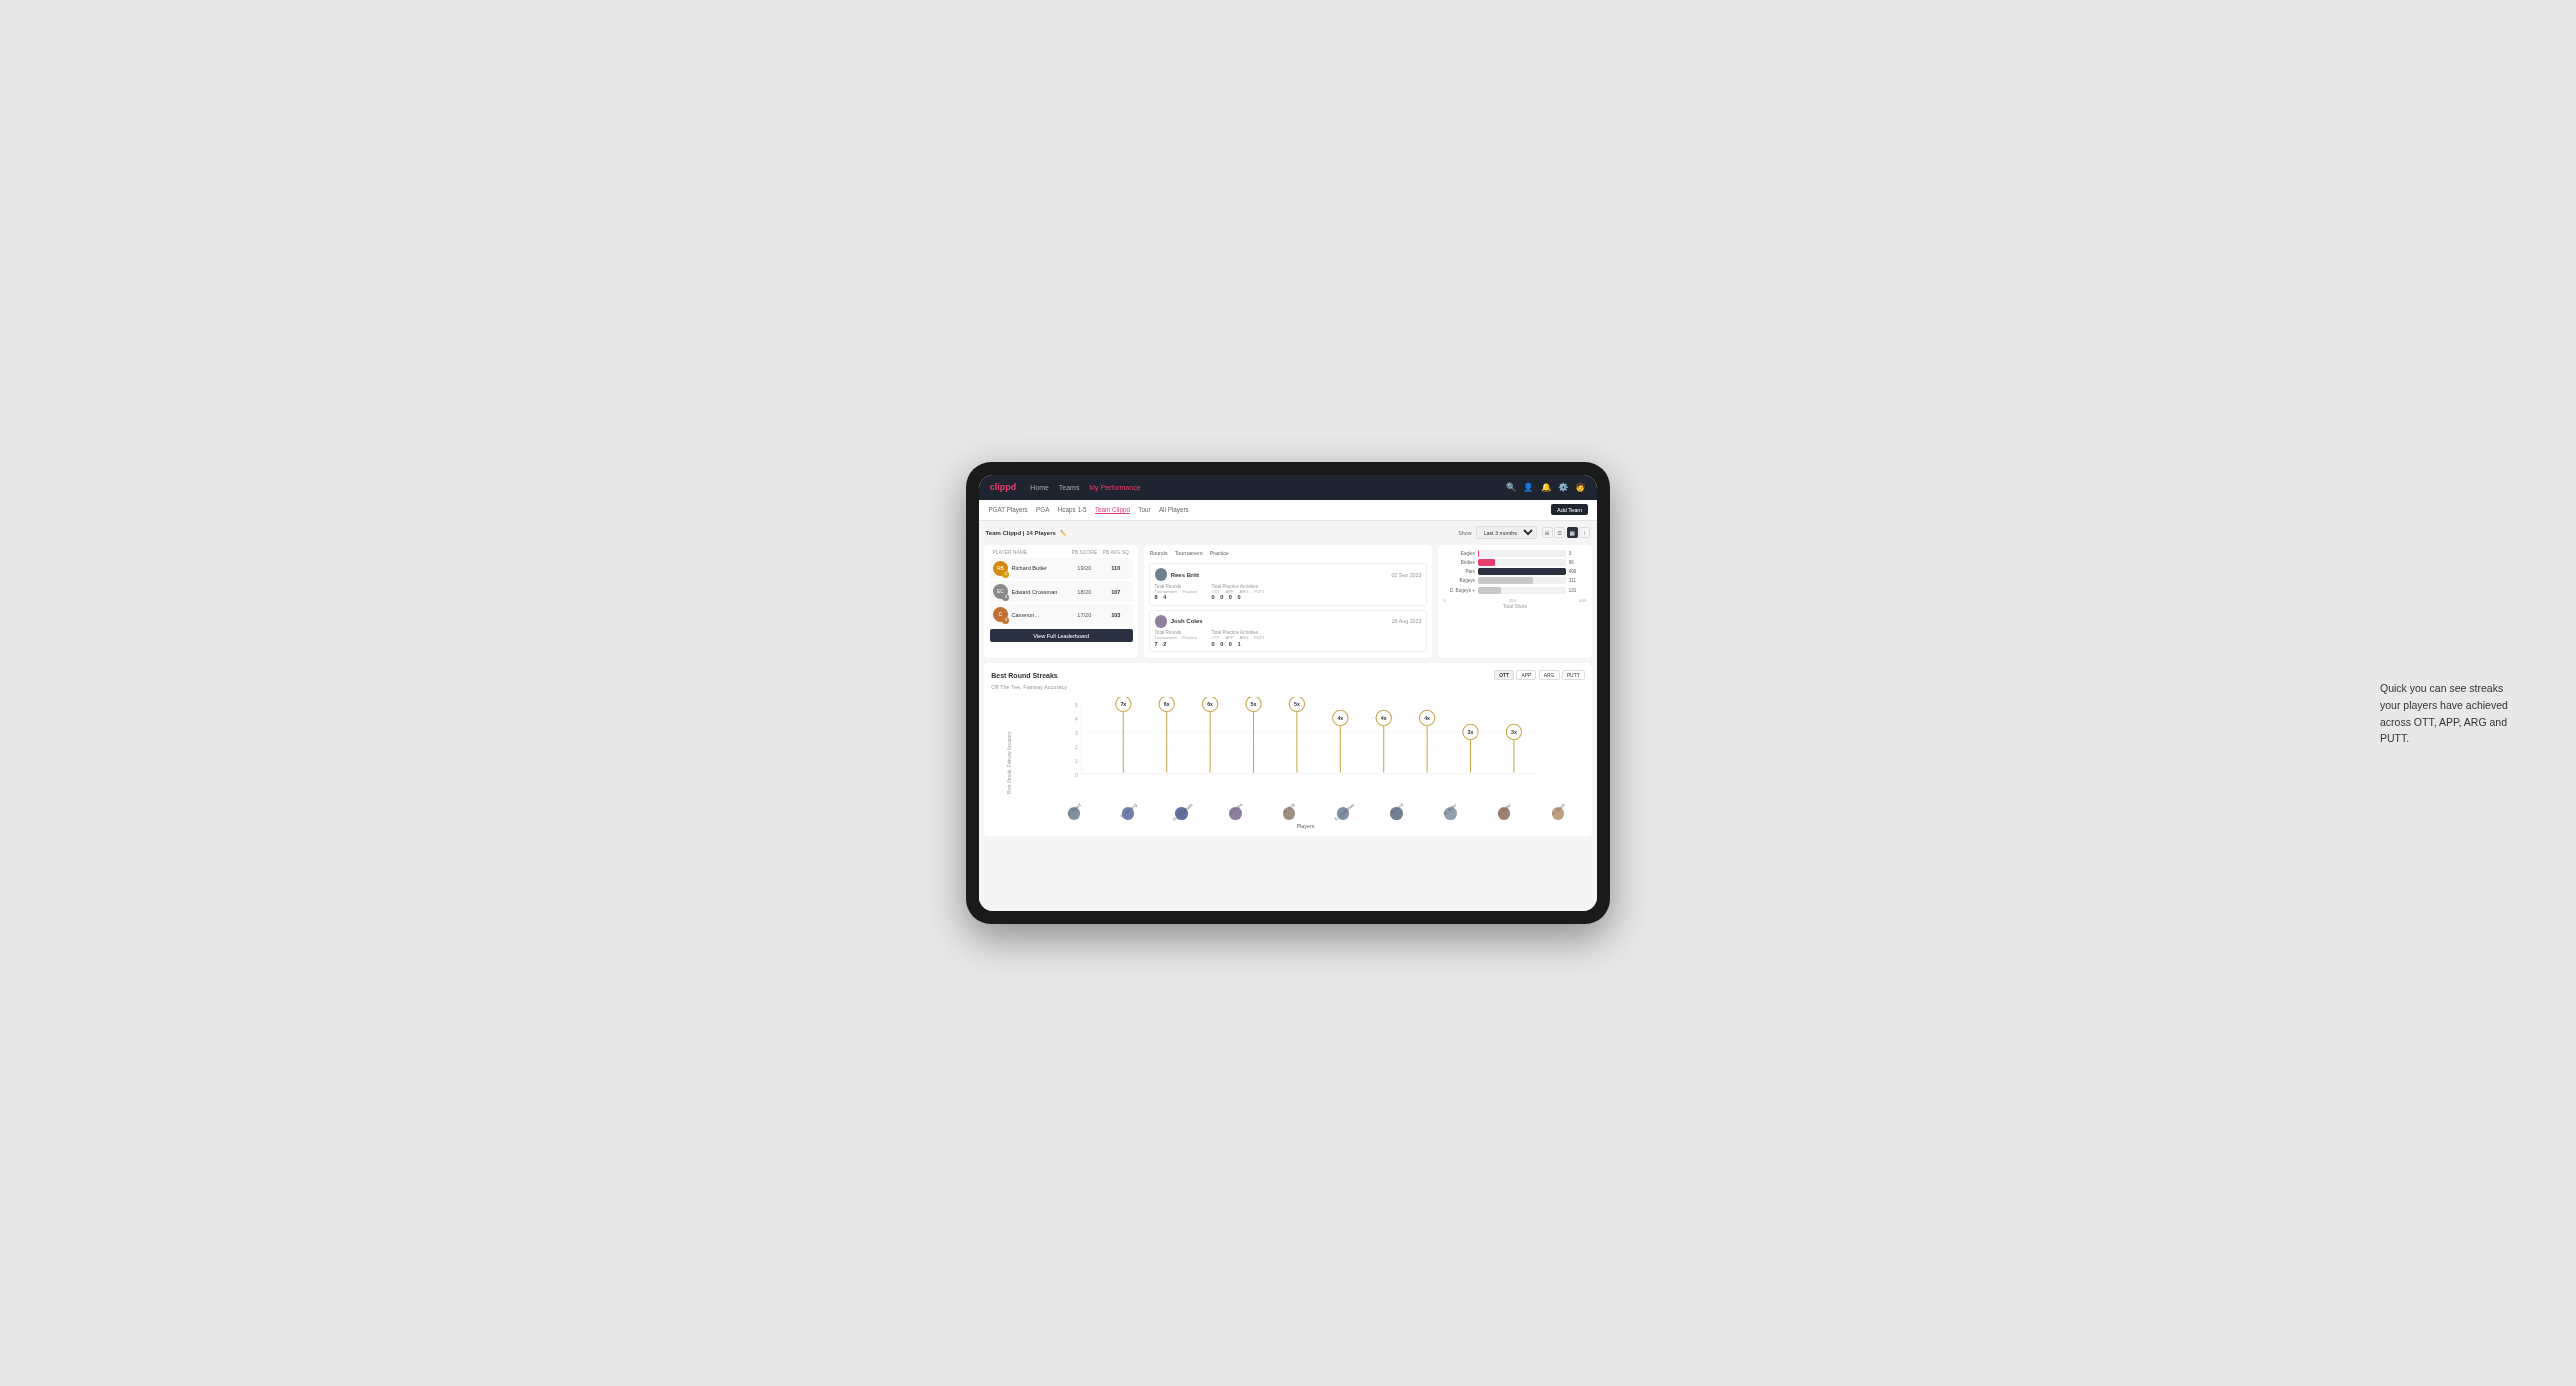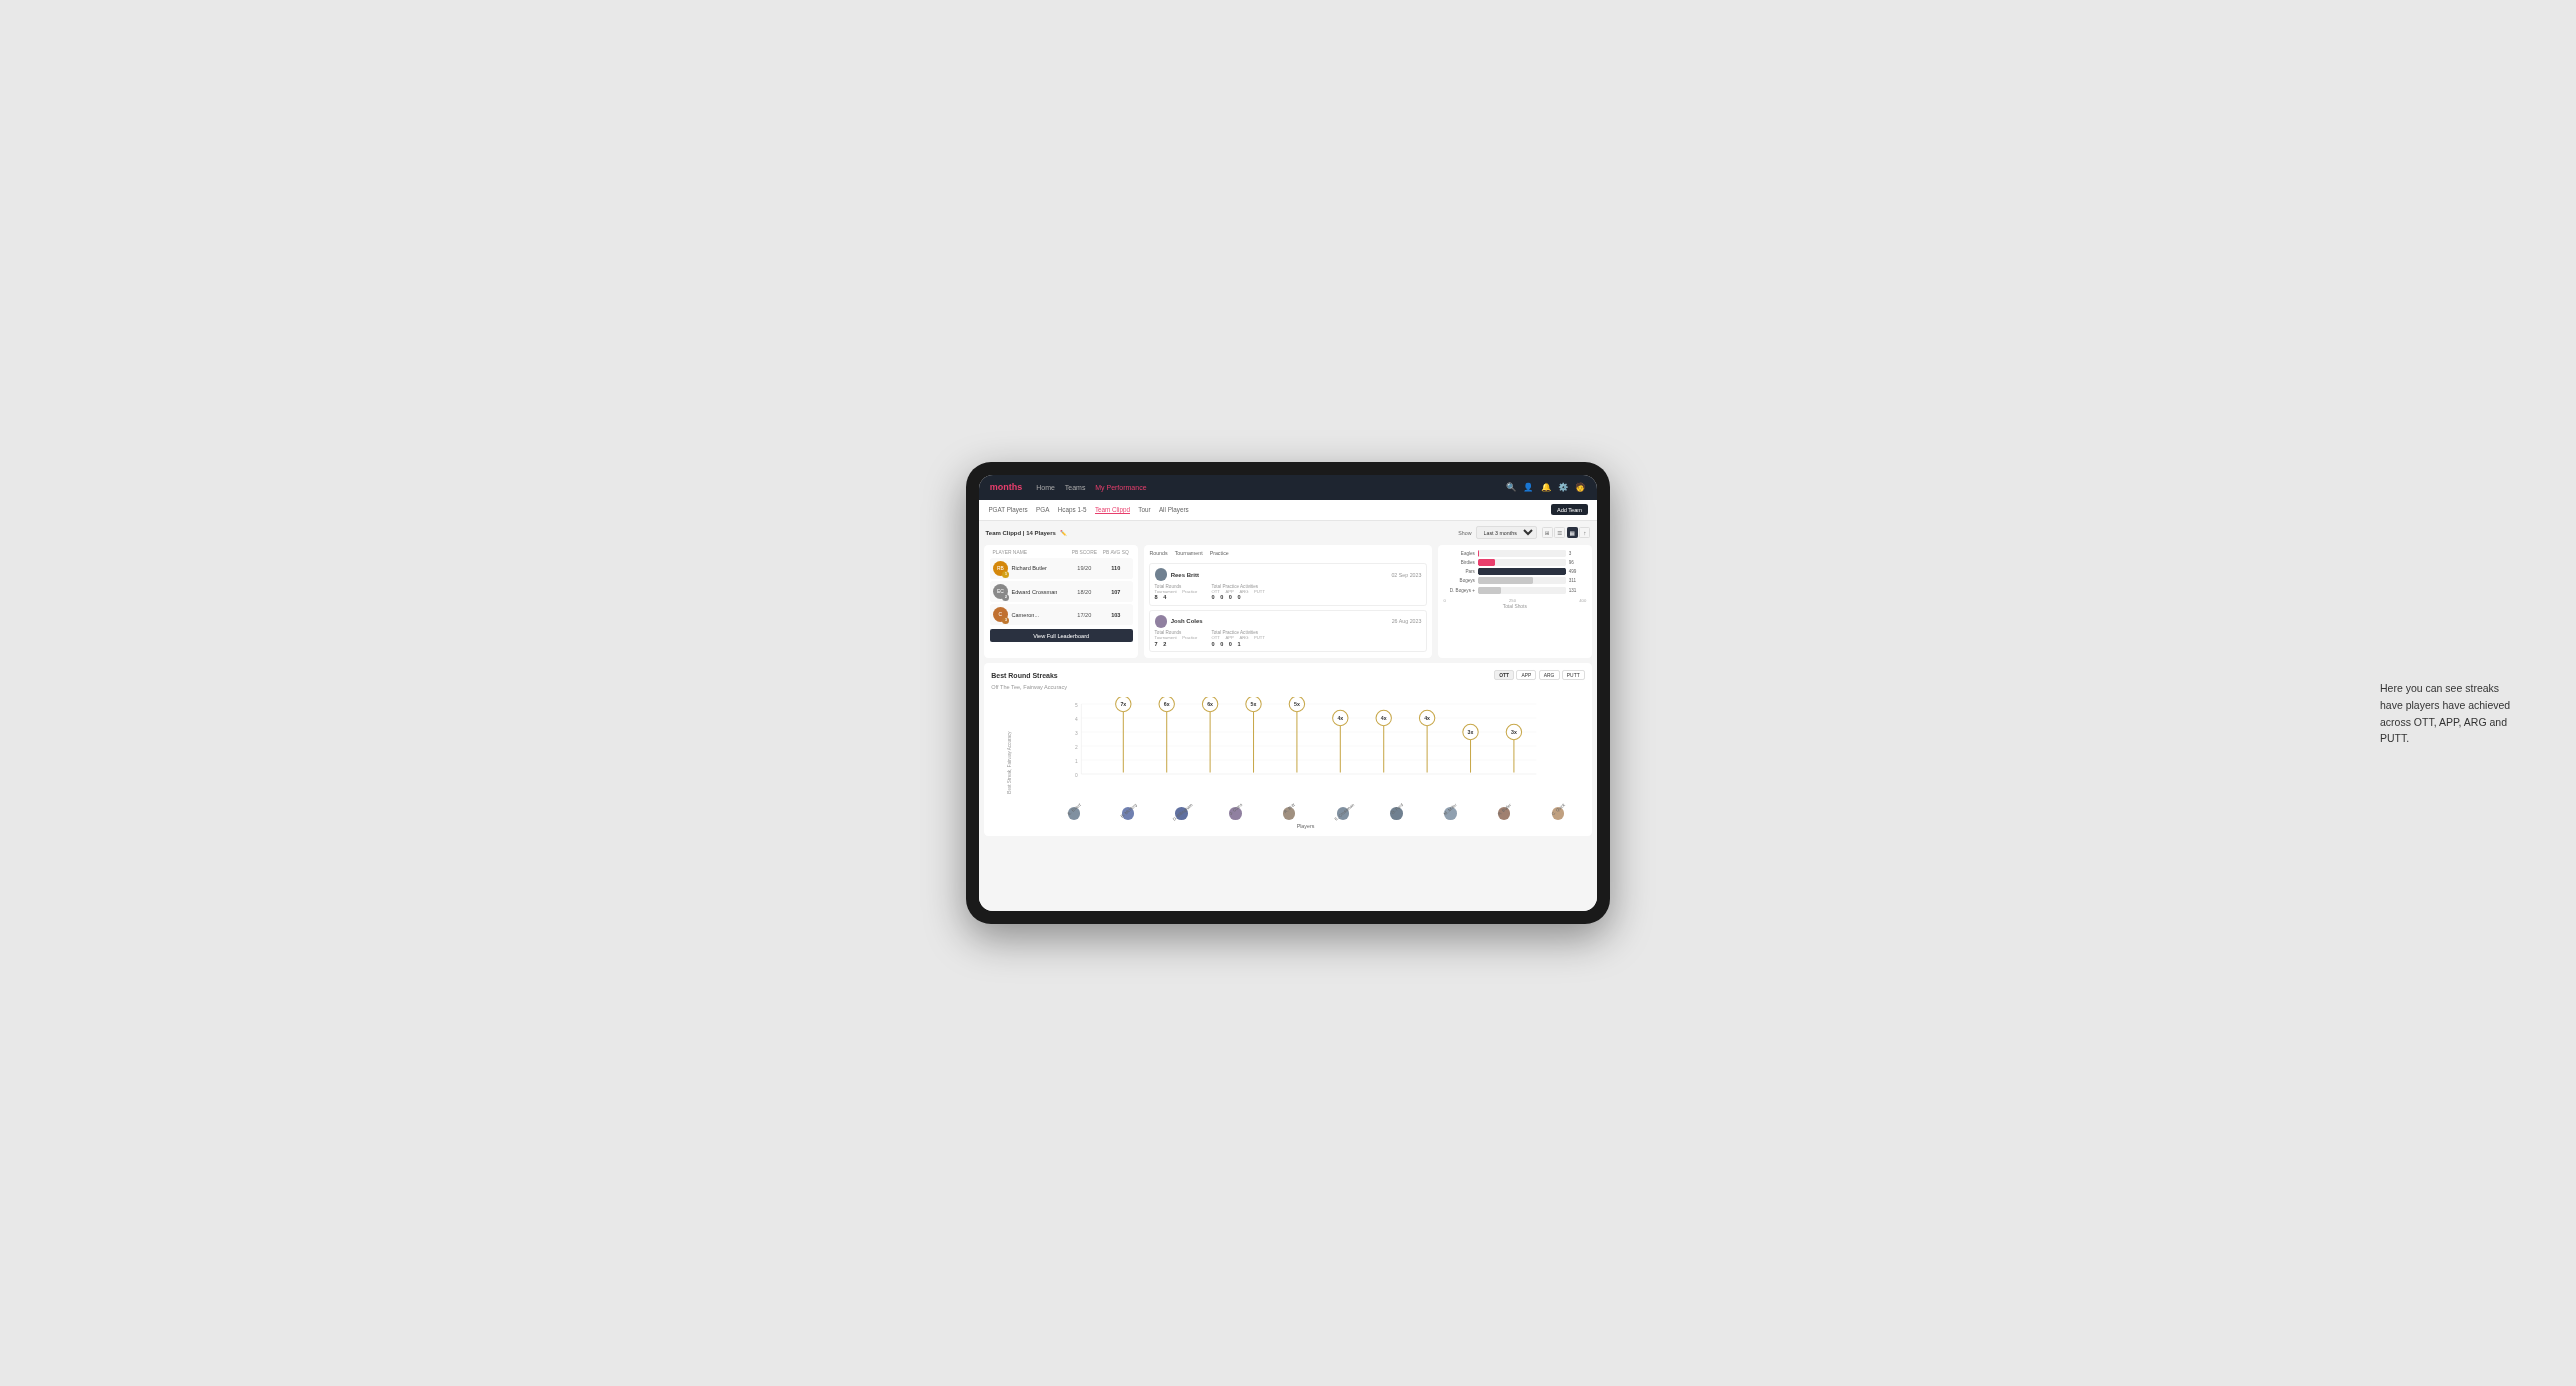--- a/index.html
+++ b/index.html
@@ -360,21 +360,21 @@
     }
     .streak-subtitle span { color: #999; }
   </style>
 </head>
 <body>
 
 <div class="tablet-outer">
   <div class="tablet-screen">
 
     <div class="nav-bar">
-      <div class="nav-logo">months</div>
+      <div class="nav-logo">clippd</div>
       <div class="nav-links">
         <span class="nav-link">Home</span>
         <span class="nav-link">Teams</span>
         <span class="nav-link active">My Performance</span>
       </div>
       <div class="nav-icons">
         <span class="nav-icon">🔍</span>
         <span class="nav-icon">👤</span>
         <span class="nav-icon">🔔</span>
         <span class="nav-icon">⚙️</span>
@@ -764,15 +764,15 @@
             <div style="text-align:center;font-size:5.3px;color:#666;margin-top:2.8px;">Players</div>
           </div>
         </div>
 
       </div>
     </div>
   </div>
 </div>
 
 <div style="position:fixed;right:56px;top:50%;transform:translateY(-20%);width:140px;">
-  <p style="font-size:10.5px;color:#333;line-height:1.6;">Here you can see streaks have players have achieved across OTT, APP, ARG and PUTT.</p>
+  <p style="font-size:10.5px;color:#333;line-height:1.6;">Quick you can see streaks your players have achieved across OTT, APP, ARG and PUTT.</p>
 </div>
 
 
 </body></html>

